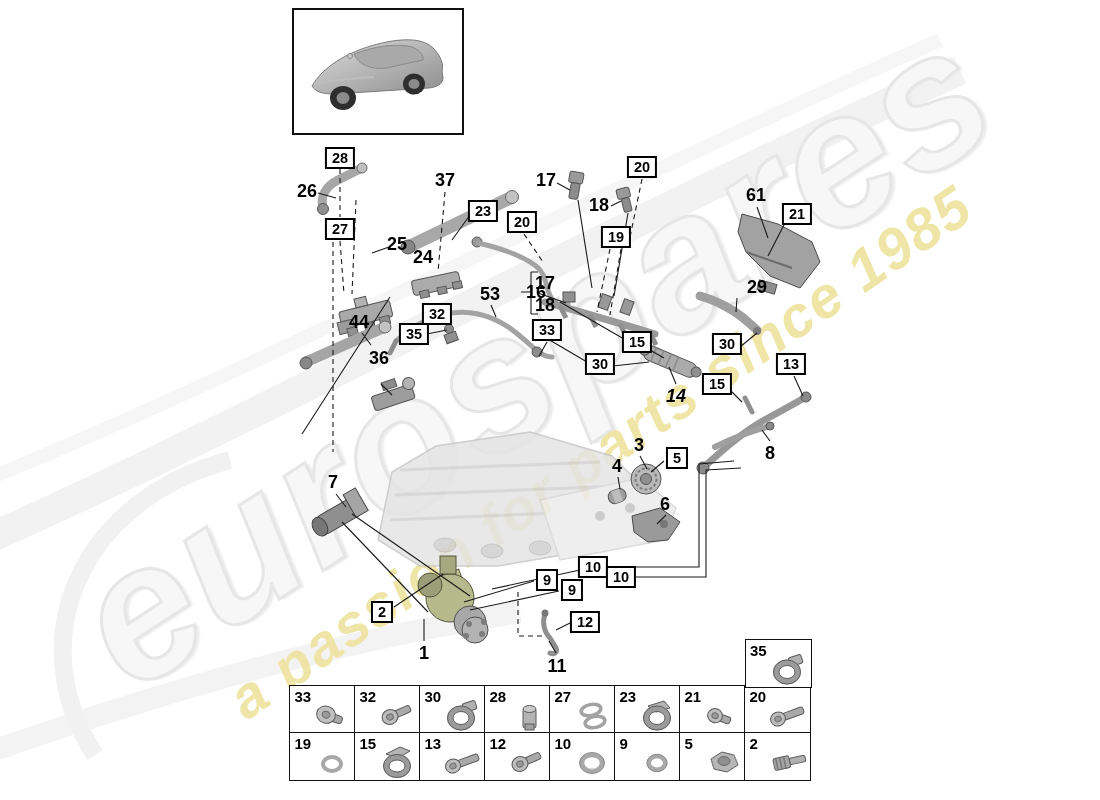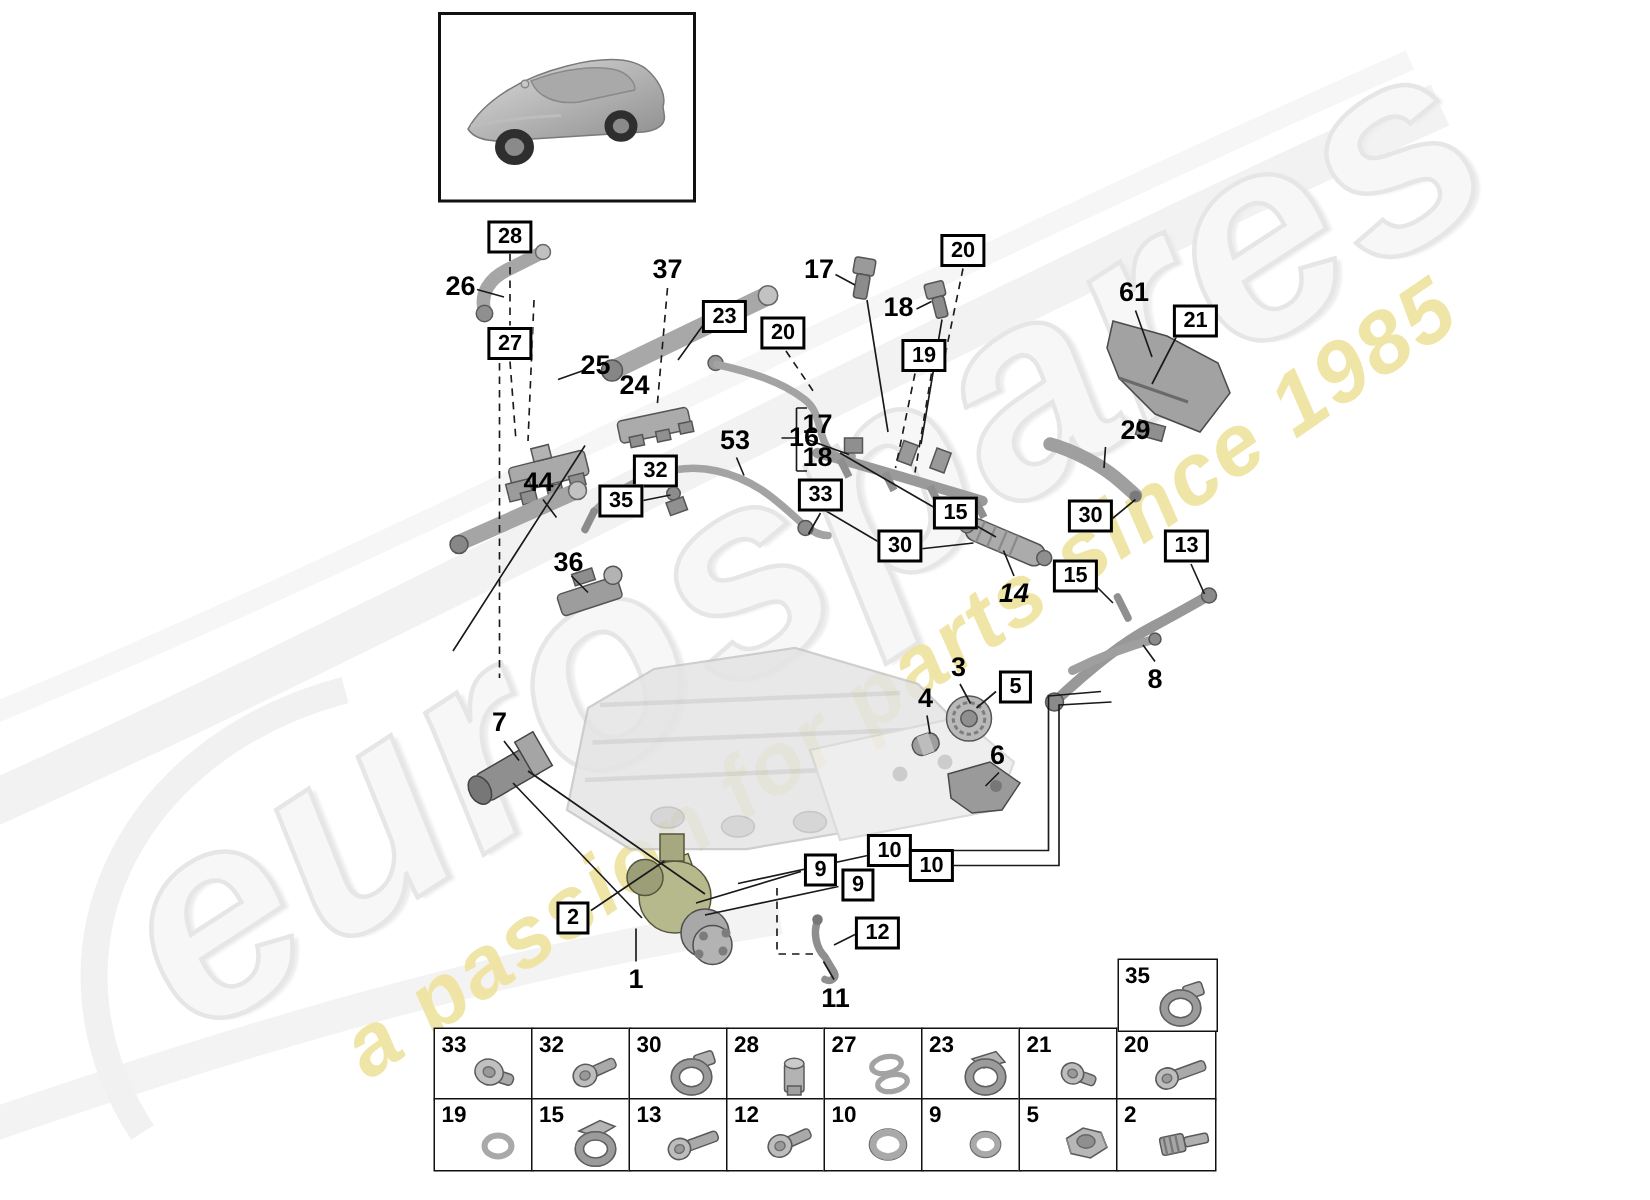--- a/index.html
+++ b/index.html
@@ -259,21 +259,21 @@
       <div class="callout plain" style="left: 599px; top: 205px;">18</div>
       <div class="callout plain" style="left: 756px; top: 195px;">61</div>
       <div class="callout plain" style="left: 397px; top: 244px;">25</div>
       <div class="callout plain" style="left: 423px; top: 257px;">24</div>
       <div class="callout plain" style="left: 737px; top: 287px; margin-left: 20px;">29</div>
       <div class="callout plain" style="left: 536px; top: 292px;">16</div>
       <div class="callout plain" style="left: 545px; top: 283px;">17</div>
       <div class="callout plain" style="left: 545px; top: 305px;">18</div>
       <div class="callout plain" style="left: 490px; top: 294px;">53</div>
       <div class="callout plain" style="left: 359px; top: 322px;">44</div>
-      <div class="callout plain" style="left: 379px; top: 375px; text-align: right;">36</div>
+      <div class="callout plain" style="left: 379px; top: 358px; text-align: right;">36</div>
       <div class="callout plain" style="left: 676px; top: 396px; font-style: italic;">14</div>
       <div class="callout plain" style="left: 770px; top: 453px;">8</div>
       <div class="callout plain" style="left: 639px; top: 445px;">3</div>
       <div class="callout plain" style="left: 617px; top: 466px;">4</div>
       <div class="callout plain" style="left: 665px; top: 504px;">6</div>
       <div class="callout plain" style="left: 333px; top: 482px;">7</div>
       <div class="callout plain" style="left: 424px; top: 653px;">1</div>
       <div class="callout plain" style="left: 557px; top: 666px;">11</div>
       <div class="callout boxed" style="left: 340px; top: 158px;">28</div>
       <div class="callout boxed" style="left: 340px; top: 229px;">27</div>

